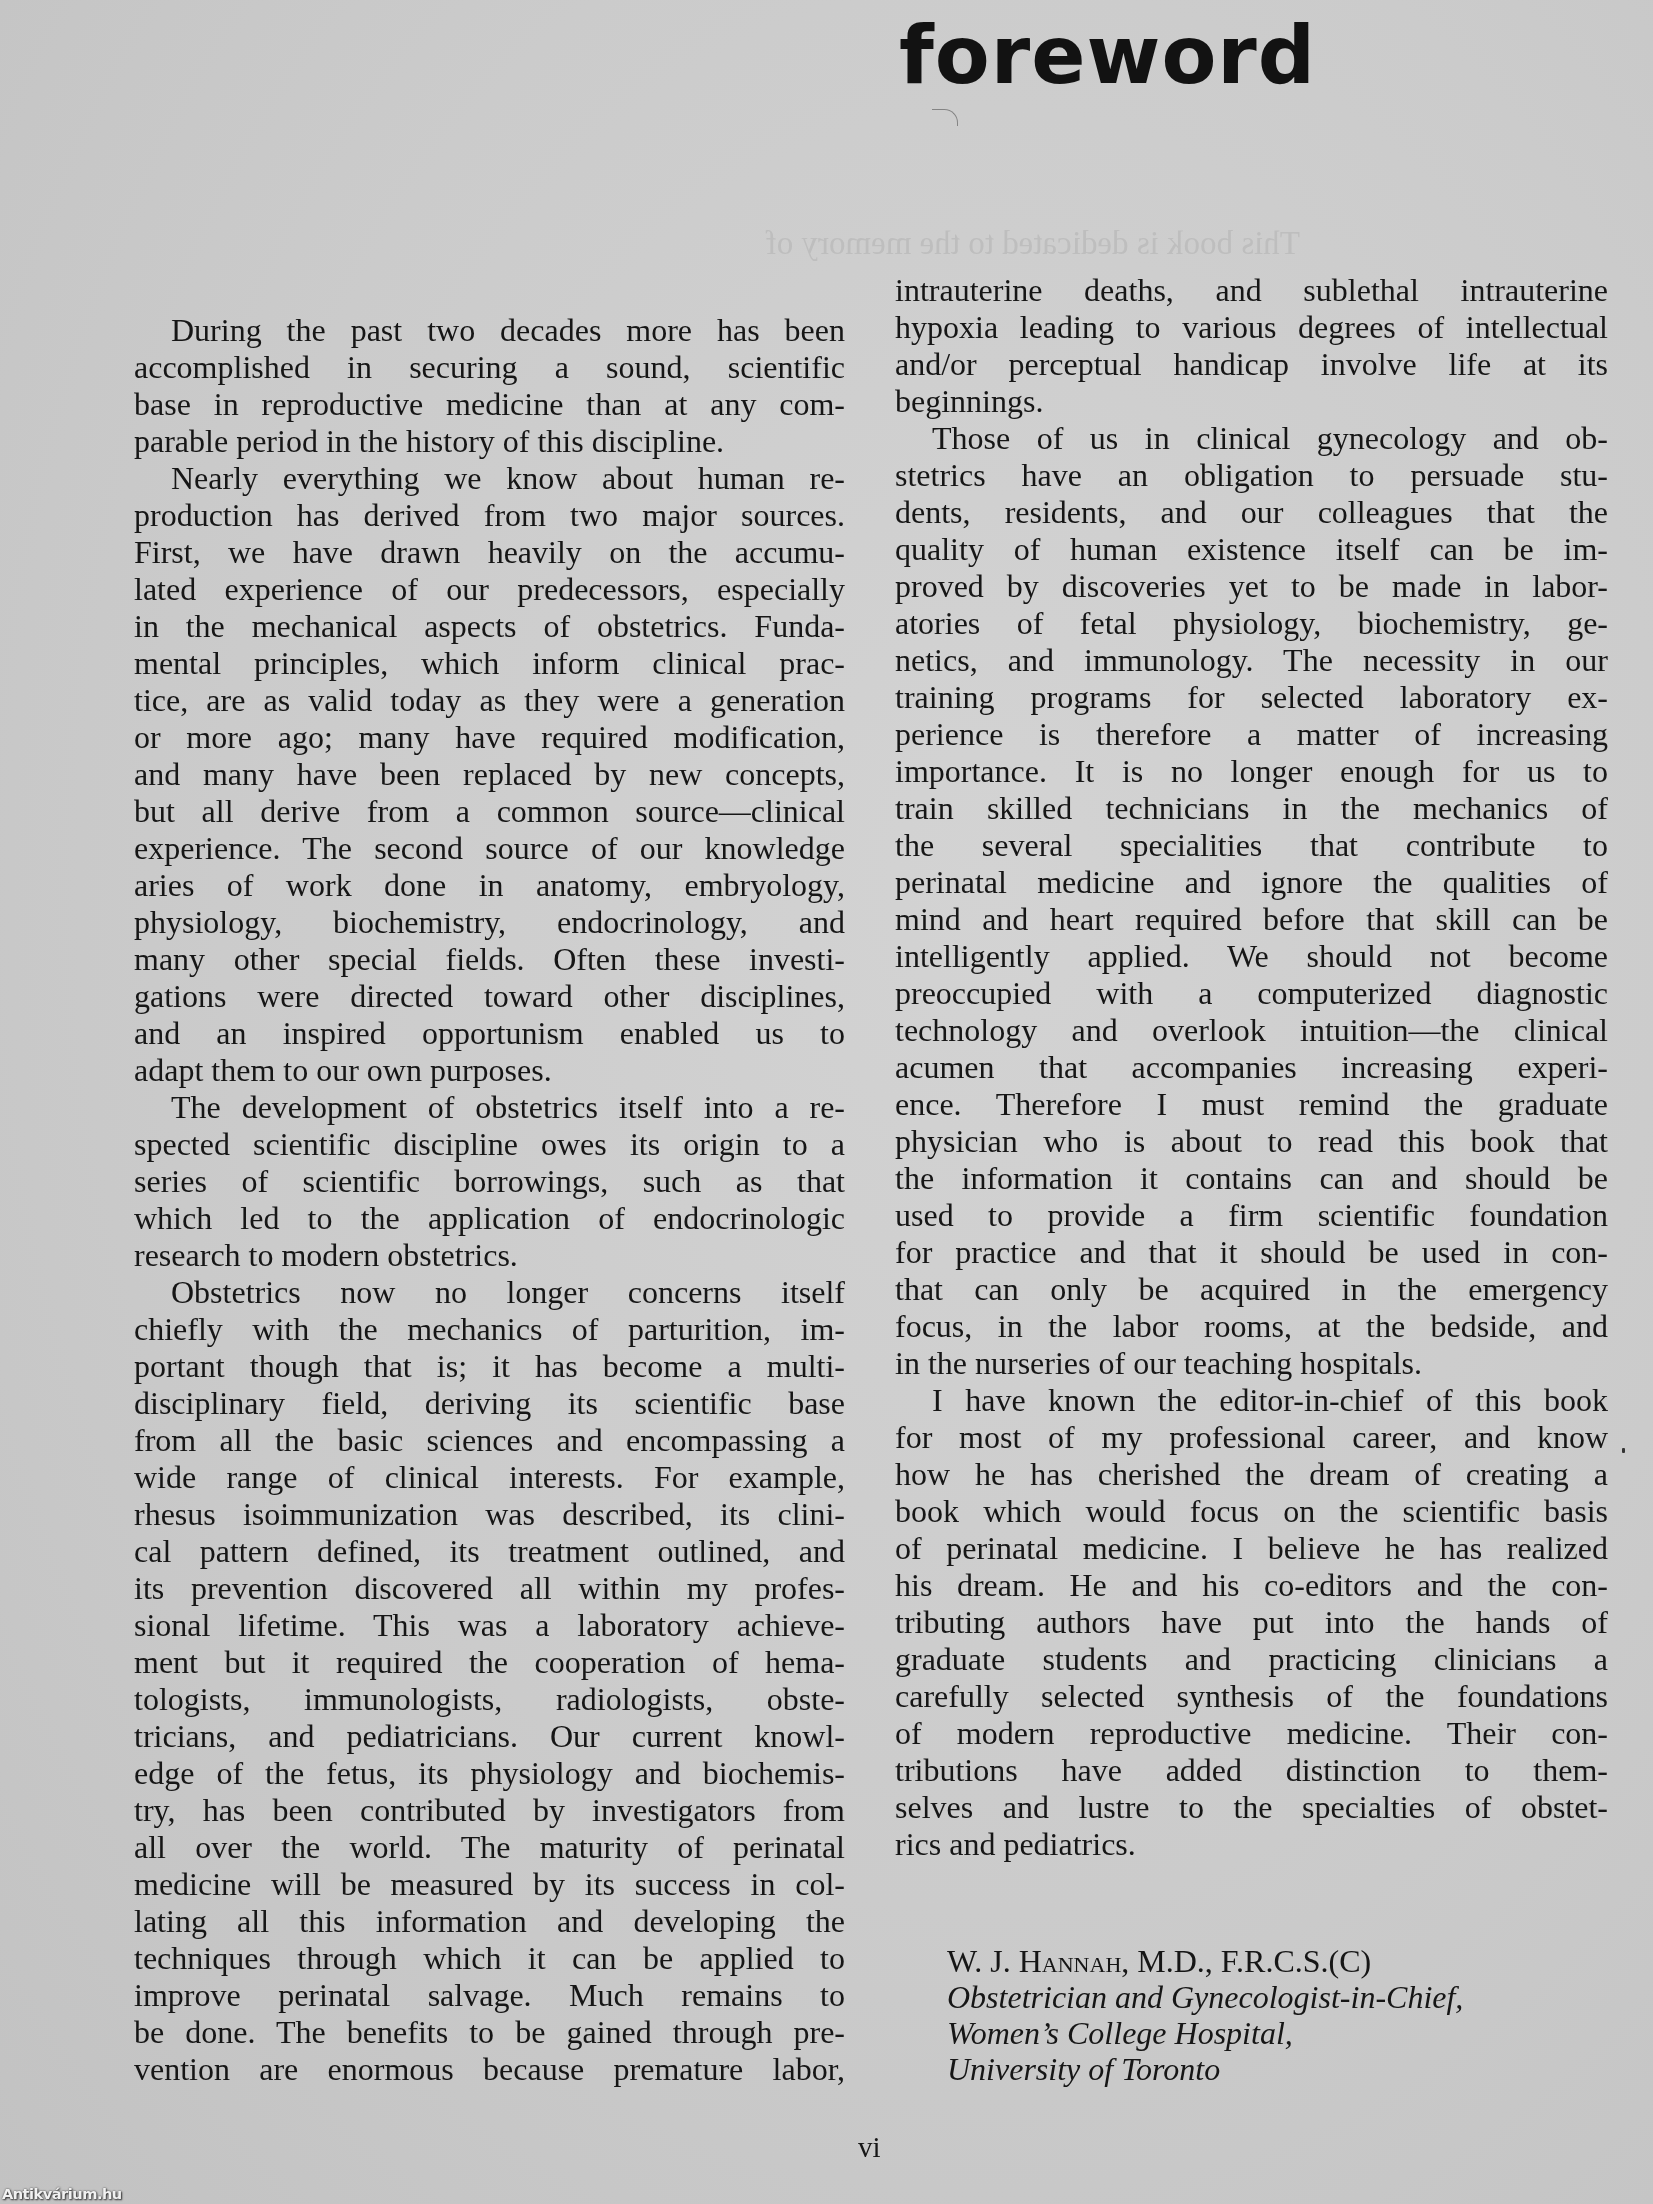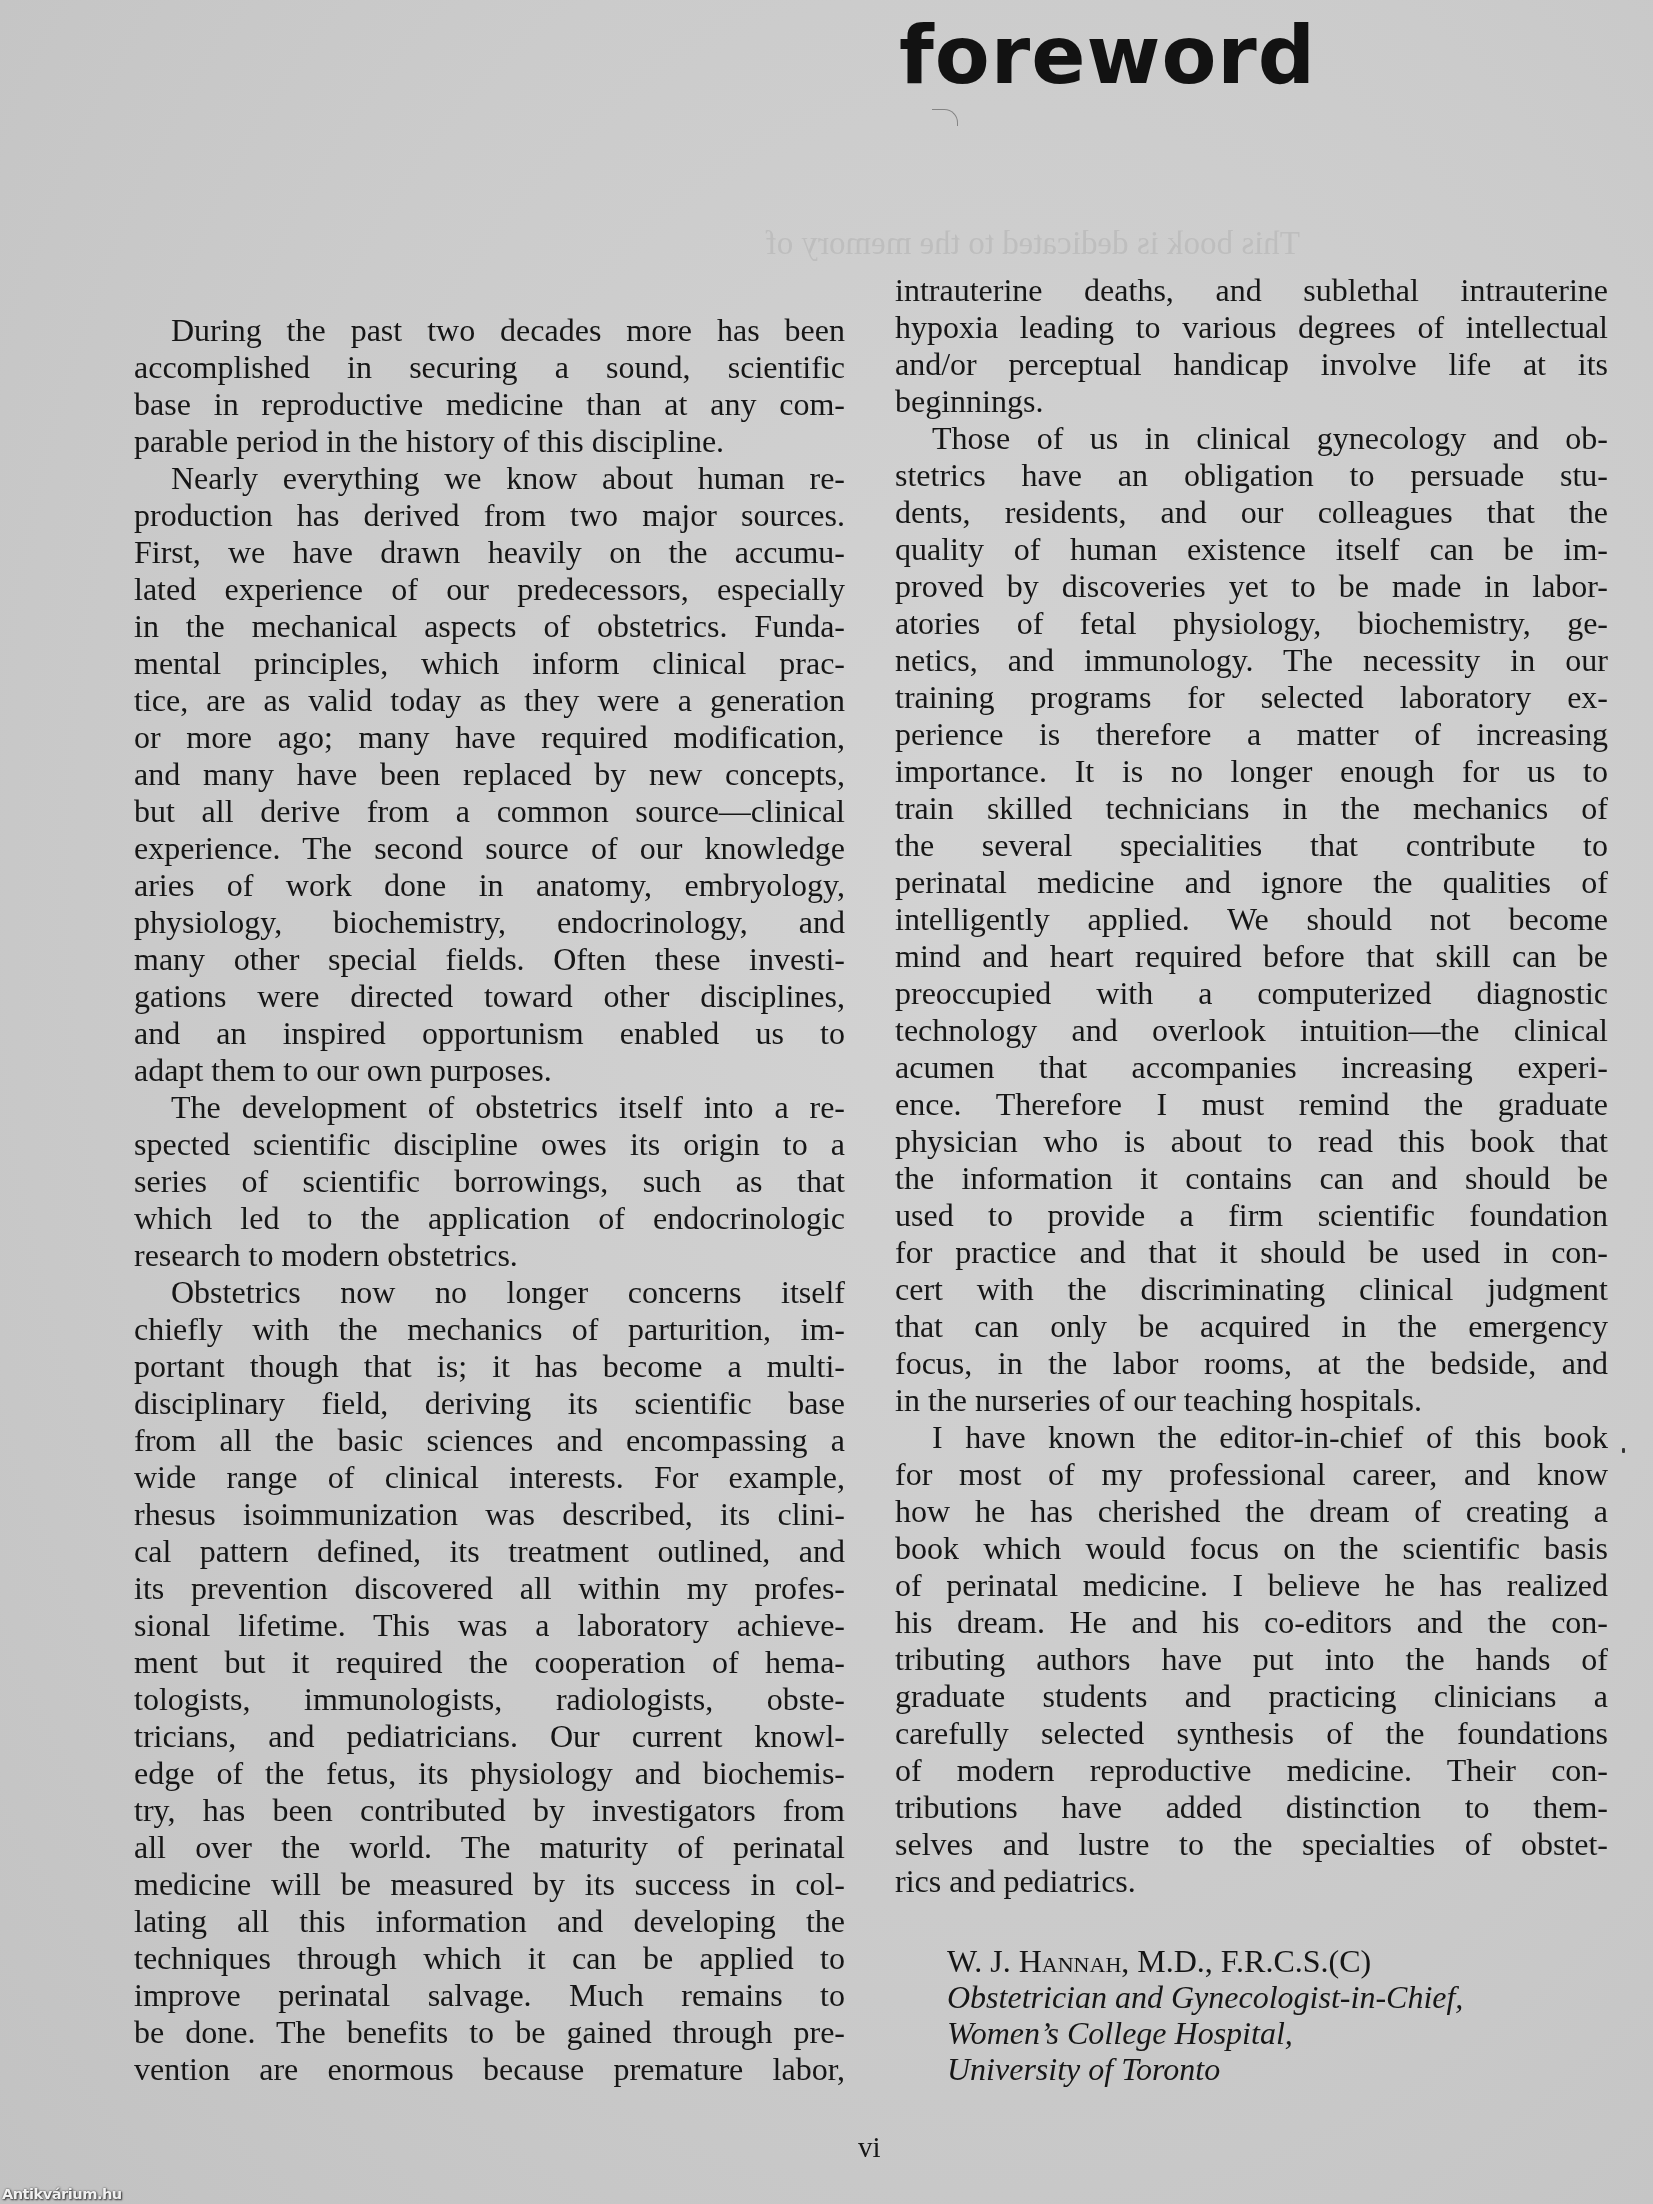--- a/index.html
+++ b/index.html
@@ -136,31 +136,30 @@
       <span class="line">quality of human existence itself can be im-</span>
       <span class="line">proved by discoveries yet to be made in labor-</span>
       <span class="line">atories of fetal physiology, biochemistry, ge-</span>
       <span class="line">netics, and immunology. The necessity in our</span>
       <span class="line">training programs for selected laboratory ex-</span>
       <span class="line">perience is therefore a matter of increasing</span>
       <span class="line">importance. It is no longer enough for us to</span>
       <span class="line">train skilled technicians in the mechanics of</span>
       <span class="line">the several specialities that contribute to</span>
       <span class="line">perinatal medicine and ignore the qualities of</span>
+      <span class="line">mind and heart required before that skill can be</span>
       <span class="line">intelligently applied. We should not become</span>
-      <span class="line">mind and heart required before that skill can be</span>
       <span class="line">preoccupied with a computerized diagnostic</span>
       <span class="line">technology and overlook intuition—the clinical</span>
       <span class="line">acumen that accompanies increasing experi-</span>
       <span class="line">ence. Therefore I must remind the graduate</span>
       <span class="line">physician who is about to read this book that</span>
       <span class="line">the information it contains can and should be</span>
       <span class="line">used to provide a firm scientific foundation</span>
       <span class="line">for practice and that it should be used in con-</span>
-      <span class="line">cert with the discriminating clinical judgment</span>
       <span class="line">that can only be acquired in the emergency</span>
       <span class="line">focus, in the labor rooms, at the bedside, and</span>
       <span class="line last">in the nurseries of our teaching hospitals.</span>
       <span class="line indent">I have known the editor-in-chief of this book</span>
       <span class="line">for most of my professional career, and know</span>
       <span class="line">how he has cherished the dream of creating a</span>
       <span class="line">book which would focus on the scientific basis</span>
       <span class="line">of perinatal medicine. I believe he has realized</span>
       <span class="line">his dream. He and his co-editors and the con-</span>
       <span class="line">tributing authors have put into the hands of</span>

